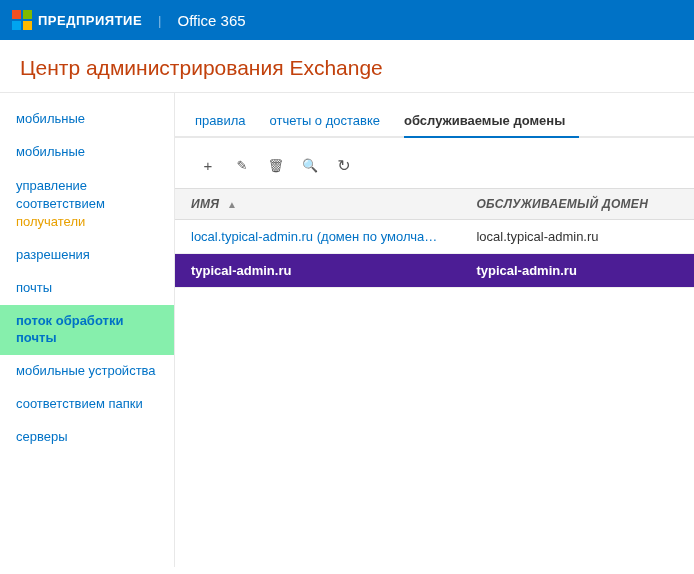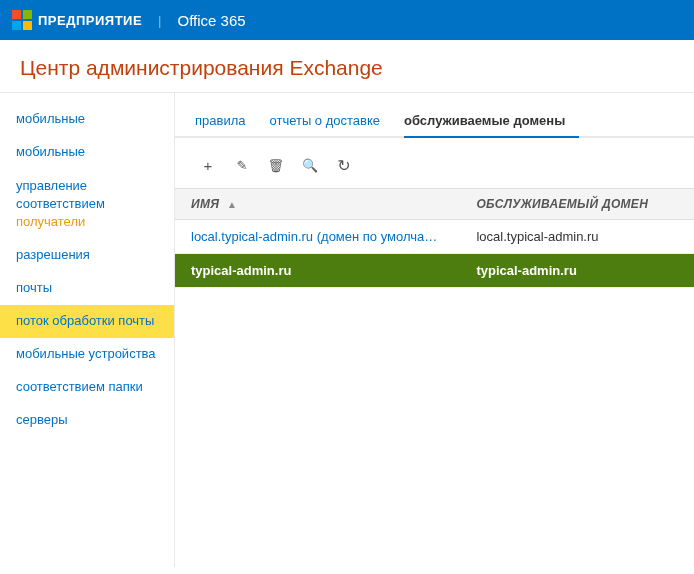--- a/index.html
+++ b/index.html
@@ -73,23 +73,23 @@
       flex-shrink: 0;
     }
     .sidebar-item {
       padding: 8px 16px;
       color: #0072c6;
       cursor: pointer;
       font-size: 13px;
       line-height: 1.3;
     }
     .sidebar-item.active {
-      background: #fde047;
-      color: #0072c6;
-      font-weight: 400;
+      background: #86efac;
+      color: #0072c6;
+      font-weight: 700;
     }
 
     
     .content {
       flex: 1;
       padding: 0;
       overflow: auto;
     }
 
     
@@ -162,21 +162,21 @@
     .sort-icon {
       display: inline-block;
       margin-left: 4px;
       color: #888;
       font-size: 10px;
     }
     .data-table tbody tr {
       border-bottom: 1px solid #f0f0f0;
     }
     .data-table tbody tr.selected {
-      background: #4d7c0f;
+      background: #4c1d95;
       color: #fff;
     }
     .data-table tbody tr.selected td {
       color: #fff;
       font-weight: 600;
     }
     .data-table tbody td {
       padding: 9px 16px;
       font-size: 13px;
       color: #333;

